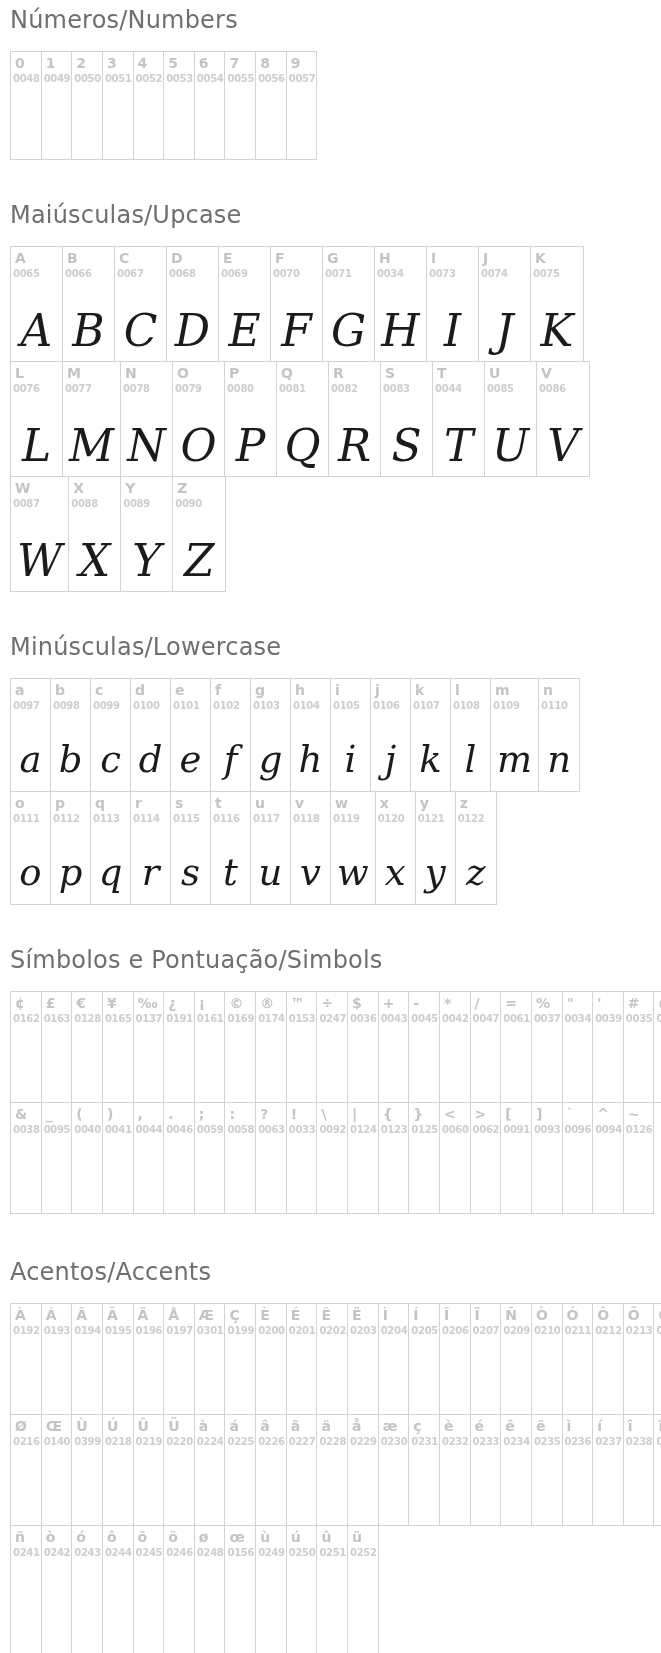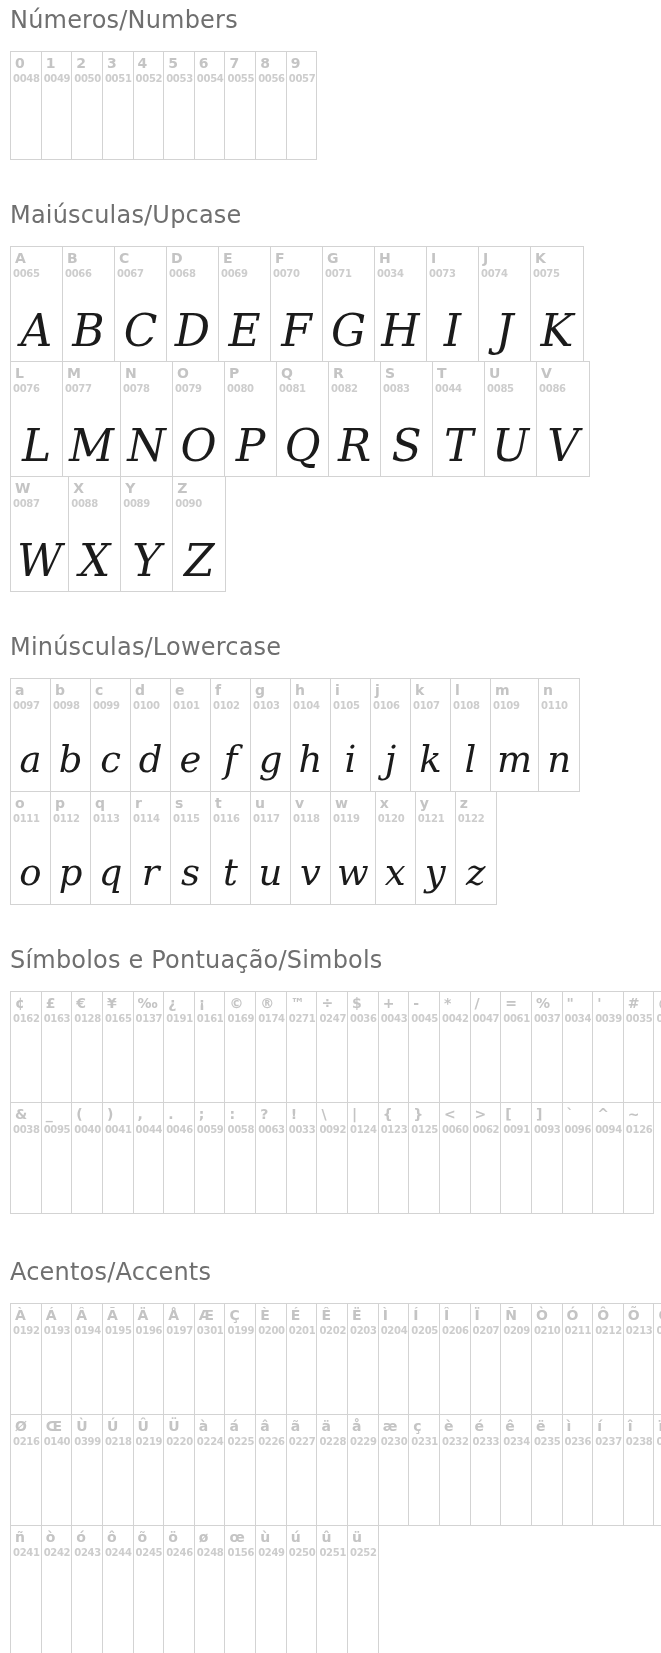--- a/index.html
+++ b/index.html
@@ -506,21 +506,21 @@
   </div>
 
   <div class="cell">
     <div class="cell-char">®</div>
     <div class="cell-code">0174</div>
     <div class="cell-glyph"></div>
   </div>
 
   <div class="cell">
     <div class="cell-char">™</div>
-    <div class="cell-code">0271</div>
+    <div class="cell-code">0153</div>
     <div class="cell-glyph"></div>
   </div>
 
   <div class="cell">
     <div class="cell-char">÷</div>
     <div class="cell-code">0247</div>
     <div class="cell-glyph"></div>
   </div>
 
   <div class="cell">

